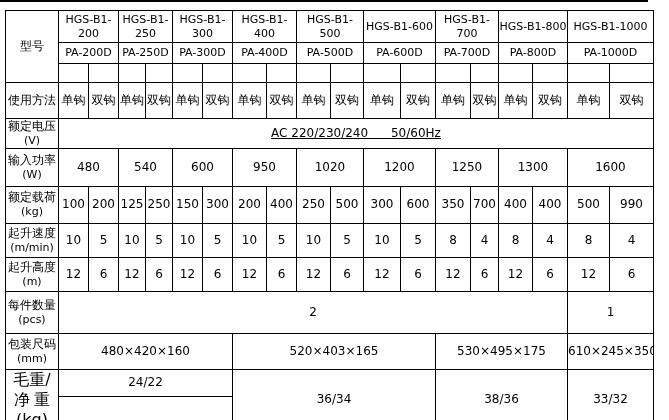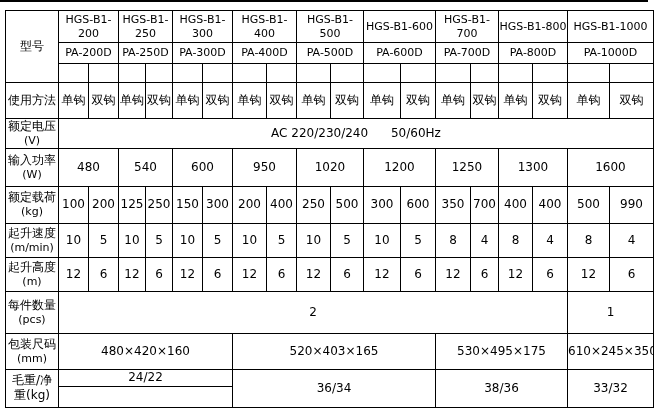--- a/index.html
+++ b/index.html
@@ -25,23 +25,23 @@
     border: 1px solid #000000;
     text-align: center;
     vertical-align: middle;
     padding: 0;
     font-size: 12px;
     line-height: 1.25;
     overflow: hidden;
   }
   .lbl  { display: block; font-size: 12px; }
   .unit { display: block; font-size: 11px; }
-  .inline-lbl, .inline-unit { font-size: 12px; }
+  .inline-lbl, .inline-unit { font-size: 16px; }
   .model-cell { font-size: 11px; }
-  .voltage-cell { white-space: pre; }
+  .voltage-cell { white-space: pre; text-decoration: underline; }
   tr.r-model   { height: 32px; }
   tr.r-pa      { height: 21px; }
   tr.r-gap     { height: 19px; }
   tr.r-usage   { height: 36px; }
   tr.r-volt    { height: 29px; margin-top: 48px; }
   tr.r-power   { height: 38px; }
   tr.r-load    { height: 37px; }
   tr.r-speed   { height: 34px; margin-left: 25px; }
   tr.r-height  { height: 34px; margin-top: 32px; }
   tr.r-qty     { height: 42px; }

